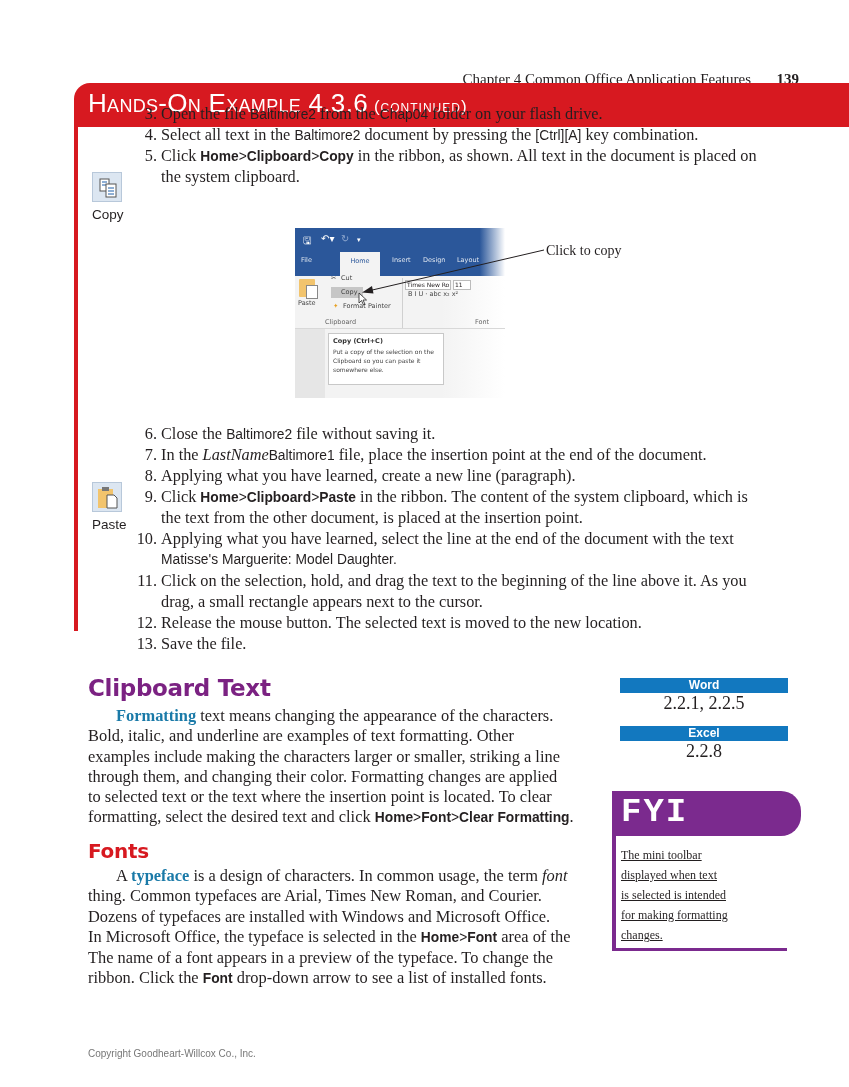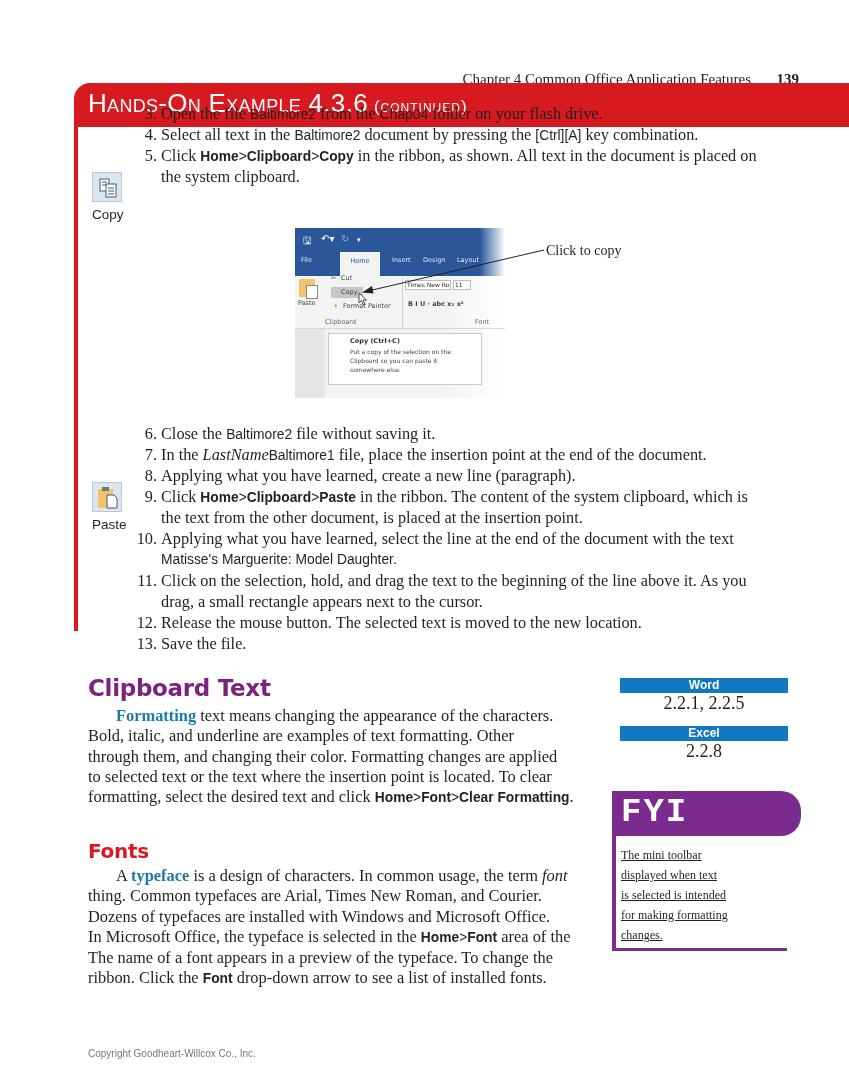--- a/index.html
+++ b/index.html
@@ -31,21 +31,21 @@
   .shot .qa { position: absolute; top: 5px; color: #fff; font-family: "DejaVu Sans", sans-serif; font-size: 10px; }
   .shot .tab { position: absolute; top: 28px; font-family: "DejaVu Sans", sans-serif; font-size: 6.5px; color: #dfe6f0; }
   .shot .tab-home { position: absolute; left: 45px; top: 24px; width: 40px; height: 24px; background: #f3f3f3; color: #2b579a; font-family: "DejaVu Sans", sans-serif; font-size: 6.5px; text-align: center; line-height: 18px; }
   .shot .lbl { position: absolute; font-family: "DejaVu Sans", sans-serif; font-size: 6.5px; color: #444; white-space: nowrap; }
   .shot .copy-hl { position: absolute; left: 36px; top: 59px; width: 32px; height: 11px; background: #c6c6c6; }
   .shot .vsep { position: absolute; left: 107px; top: 50px; width: 1px; height: 50px; background: #d0d0d0; }
   .shot .hsep { position: absolute; left: 0; top: 100px; width: 210px; height: 1px; background: #d8d8d8; }
   .shot .fontbox { position: absolute; left: 110px; top: 52px; width: 46px; height: 10px; border: 1px solid #bbb; background: #fff; font-family: "DejaVu Sans", sans-serif; font-size: 6px; line-height: 8px; padding-left: 1px; white-space: nowrap; }
   .shot .sizebox { position: absolute; left: 158px; top: 52px; width: 18px; height: 10px; border: 1px solid #bbb; background: #fff; font-family: "DejaVu Sans", sans-serif; font-size: 6px; line-height: 8px; padding-left: 1px; }
   .shot .ruler { position: absolute; left: 0; top: 101px; width: 30px; height: 69px; background: #e6e6e6; }
-  .shot .tip { position: absolute; left: 33px; top: 105px; width: 154px; height: 52px; background: #fff; border: 1px solid #c8c8c8; padding: 3px 21px; font-family: "DejaVu Sans", sans-serif; font-size: 6px; line-height: 9px; color: #444; }
+  .shot .tip { position: absolute; left: 33px; top: 105px; width: 116px; height: 52px; background: #fff; border: 1px solid #c8c8c8; padding: 3px 4px; font-family: "DejaVu Sans", sans-serif; font-size: 6px; line-height: 9px; color: #444; }
   .shot .tip b { font-size: 6.5px; display: block; margin-bottom: 1px; color: #333; }
   .paste-ico { position: absolute; left: 4px; top: 51px; width: 16px; height: 18px; background: #f2c46d; border-radius: 1px; }
   .paste-ico::after { content: ""; position: absolute; left: 7px; top: 6px; width: 10px; height: 12px; background: #fff; border: 1px solid #888; }
 
   .callout-line { position: absolute; left: 0; top: 0; }
   .callout-text { position: absolute; left: 546px; top: 243px; font-size: 14px; }
 
   
   .h-format { position: absolute; left: 88px; top: 675px; font-family: "DejaVu Sans", sans-serif; font-weight: bold; font-size: 23px; color: #7b2282; letter-spacing: -0.3px; }
   .h-fonts { position: absolute; left: 88px; top: 839px; font-family: "DejaVu Sans", sans-serif; font-weight: bold; font-size: 20px; color: #d71920; letter-spacing: -0.3px; }
@@ -136,21 +136,21 @@
   <span class="lbl" style="left:36px; top:46px;">✂</span>
   <span class="lbl" style="left:46px; top:46px;">Cut</span>
   <div class="copy-hl"></div>
   <span class="lbl" style="left:46px; top:60px;">Copy</span>
   <span class="lbl" style="left:38px; top:74px; color:#e8a020;">✦</span>
   <span class="lbl" style="left:48px; top:74px;">Format Painter</span>
   <span class="lbl" style="left:30px; top:90px; color:#666;">Clipboard</span>
   <div class="vsep"></div>
   <div class="fontbox">Times New Ro</div>
   <div class="sizebox">11</div>
-  <span class="lbl" style="left:113px; top:72px; font-weight:bold;">B  I  U  ·  abc  x₂  x²</span>
+  <span class="lbl" style="left:113px; top:62px; font-weight:normal;">B  I  U  ·  abc  x₂  x²</span>
   <span class="lbl" style="left:180px; top:90px; color:#666;">Font</span>
   <div class="hsep"></div>
   <div class="ruler"></div>
   <div class="tip">
     <b>Copy (Ctrl+C)</b>
     <span>Put a copy of the selection on the Clipboard so you can paste it somewhere else.</span>
   </div>
   <svg style="position:absolute; left:63px; top:64px;" width="10" height="14" viewBox="0 0 10 14">
     <path d="M1 1 L1 11 L3.5 8.5 L5.5 13 L7 12.3 L5 8 L8.5 8 Z" fill="#fff" stroke="#222" stroke-width="0.8"></path>
   </svg>
@@ -201,20 +201,21 @@
 </div>
 <div class="step" style="left:129px; top:633px;">
   <span class="num">13.</span>
   <span class="txt">Save the file.</span>
 </div>
 
 <div class="h-format">Clipboard Text</div>
 <div class="para" style="top:706px;">
   <span class="line indent"><span class="term">Formatting</span><span> text means changing the appearance of the characters.</span></span>
   <span class="line">Bold, italic, and underline are examples of text formatting. Other</span>
+  <span class="line">examples include making the characters larger or smaller, striking a line</span>
   <span class="line">through them, and changing their color. Formatting changes are applied</span>
   <span class="line">to selected text or the text where the insertion point is located. To clear</span>
   <span class="line"><span>formatting, select the desired text and click </span><span class="sans-b">Home</span><span class="sans">&gt;</span><span class="sans-b">Font</span><span class="sans">&gt;</span><span class="sans-b">Clear Formatting</span><span>.</span></span>
 </div>
 
 <div class="h-fonts">Fonts</div>
 <div class="para" style="top:866px;">
   <span class="line indent"><span>A </span><span class="term">typeface</span><span> is a design of characters. In common usage, the term </span><span class="ital">font</span></span>
   <span class="line">thing. Common typefaces are Arial, Times New Roman, and Courier.</span>
   <span class="line">Dozens of typefaces are installed with Windows and Microsoft Office.</span>

